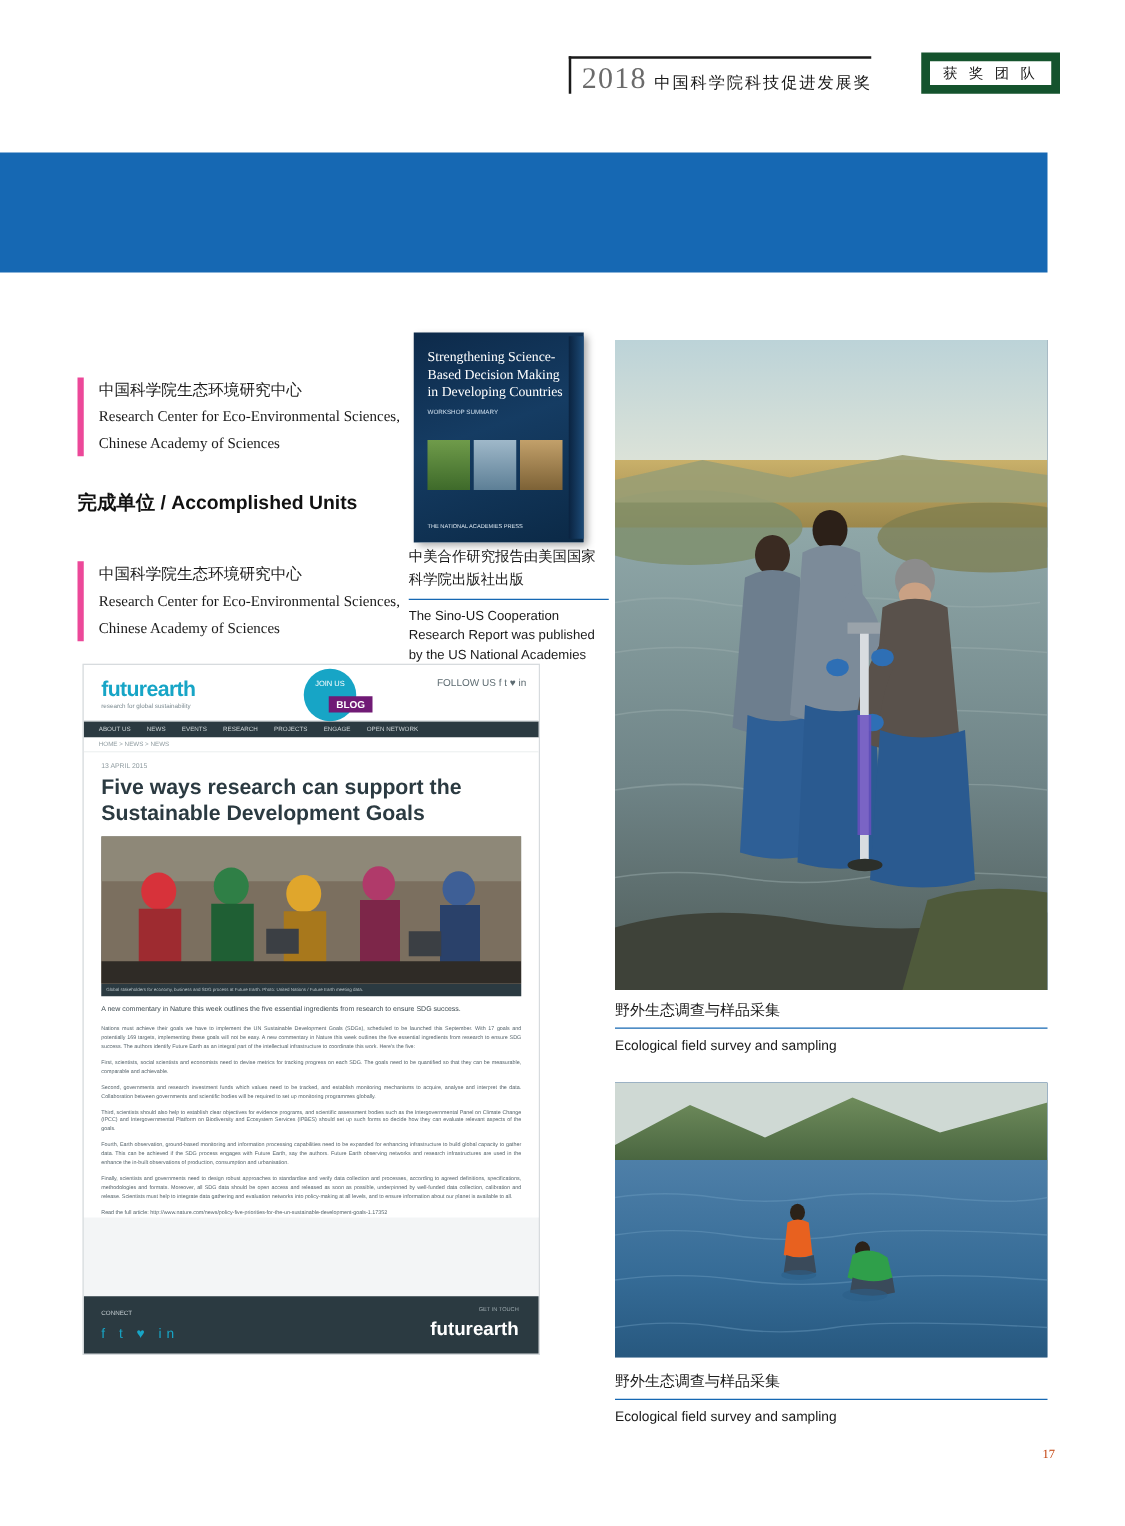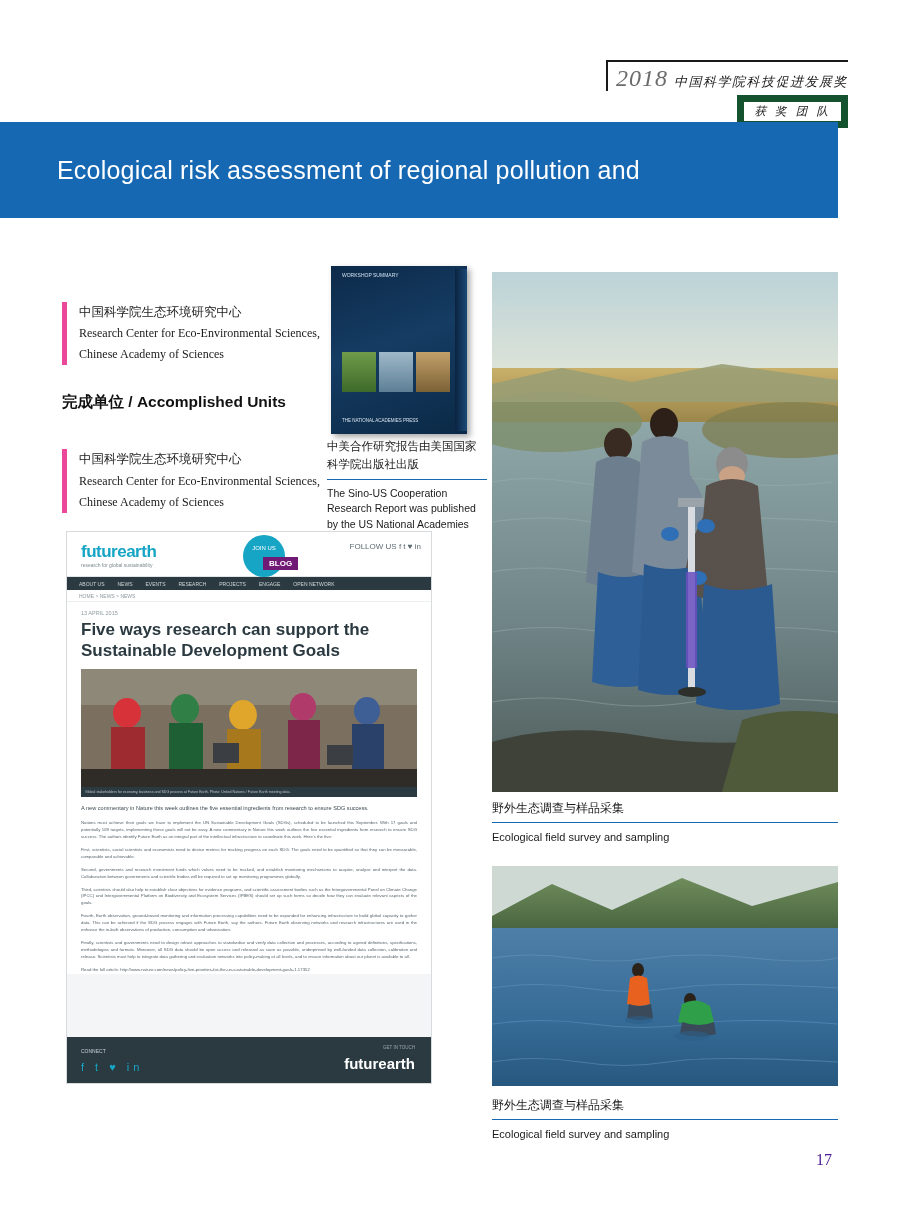--- a/index.html
+++ b/index.html
@@ -8,22 +8,22 @@
     background:#ffffff;
     font-family:"Liberation Sans", sans-serif;
     color:#1a1a1a;
     position:relative;
     overflow:hidden;
   }
   .page { position:relative; width:900px; height:1221px; }
 
   
   .header {
-    position:absolute; top:60px; right:52px;
-    display:flex; flex-direction:column; align-items:flex-end;font-style:italic;
+    position:absolute; top:38px; right:52px;
+    display:flex; flex-direction:row; align-items:flex-end;
   }
   .header-top {
     display:flex; align-items:baseline;
     border-left:2px solid #1a1a1a;
     border-top:2px solid #1a1a1a;
     padding:4px 0 0 8px;
   }
   .header-year {
     font-family:"Liberation Serif", serif;
     font-size:24px; color:#6b6b6b; letter-spacing:1px;
@@ -196,60 +196,60 @@
   .shot-footer .flogo { position:absolute; right:16px; top:18px; font-size:15px; font-weight:bold; color:#ffffff; }
   .shot-footer .fr { position:absolute; right:16px; top:8px; font-size:4.5px; color:#9aa7ac; }
 
   
   .shot-cap { position:absolute; left:66px; top:1086px; width:400px; }
   .shot-cap .cn { font-size:12px; color:#1a1a1a; line-height:1.5; text-align:center; }
   .shot-cap .rule { height:1px; background:#1668b3; margin:5px 0 6px 0; }
   .shot-cap .en { font-size:11px; color:#1a1a1a; line-height:1.5; }
 
   .page-num {
-    position:absolute; right:68px; bottom:52px;
-    font-family:"Liberation Serif", serif; font-size:16px; color:#4c1d95;
+    position:absolute; right:56px; bottom:52px;
+    font-family:"Liberation Serif", serif; font-size:10px; color:#c2410c;
   }
 </style>
 </head>
 <body>
 
 <div class="page">
 
   <div class="header">
     <div class="header-top">
       <span class="header-year">2018</span>
       <span class="header-cn">中国科学院科技促进发展奖</span>
     </div>
     <div class="header-badge">获 奖 团 队</div>
   </div>
 
   <div class="title-band">
     <div class="title-text">
-      <div>Ecological risk assessment of regional pollution and</div>
     </div>
   </div>
 
   <div class="left-col">
     <div class="sec-body">
       <div class="cn">中国科学院生态环境研究中心</div>
       <div class="en-line">Research Center for Eco-Environmental Sciences,</div>
       <div class="en-line">Chinese Academy of  Sciences</div>
     </div>
     <div class="sec-gap"></div>
     <div class="sec-title">完成单位 / Accomplished Units</div>
     <div class="sec-body">
       <div class="cn">中国科学院生态环境研究中心</div>
       <div class="en-line">Research Center for Eco-Environmental Sciences,</div>
       <div class="en-line">Chinese Academy of  Sciences</div>
     </div>
   </div>
 
   <div class="book-wrap">
     <div class="book-cover">
+      <div class="book-title">Strengthening Science-Based Decision Making in Developing Countries</div>
       <div class="book-sub">WORKSHOP SUMMARY</div>
       <div class="book-photos">
         <div class="bp1"></div>
         <div class="bp2"></div>
         <div class="bp3"></div>
       </div>
       <div class="book-foot">THE NATIONAL ACADEMIES PRESS</div>
       <div class="book-spine"></div>
     </div>
   </div>

